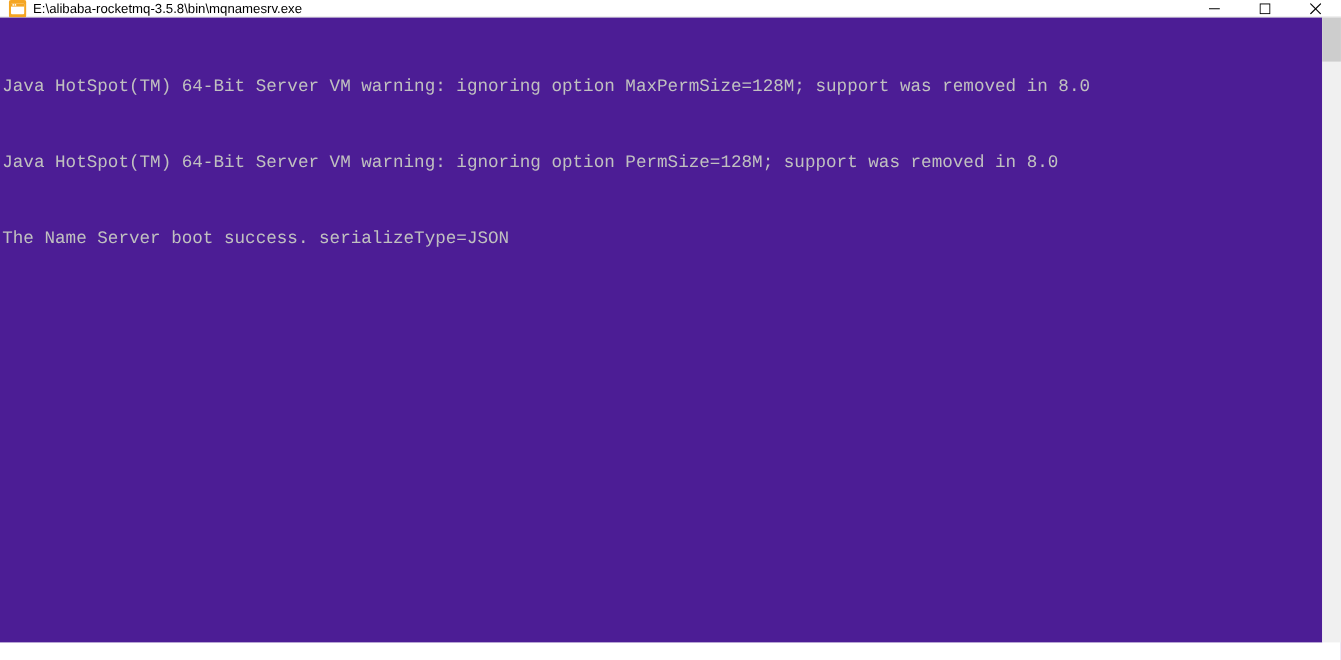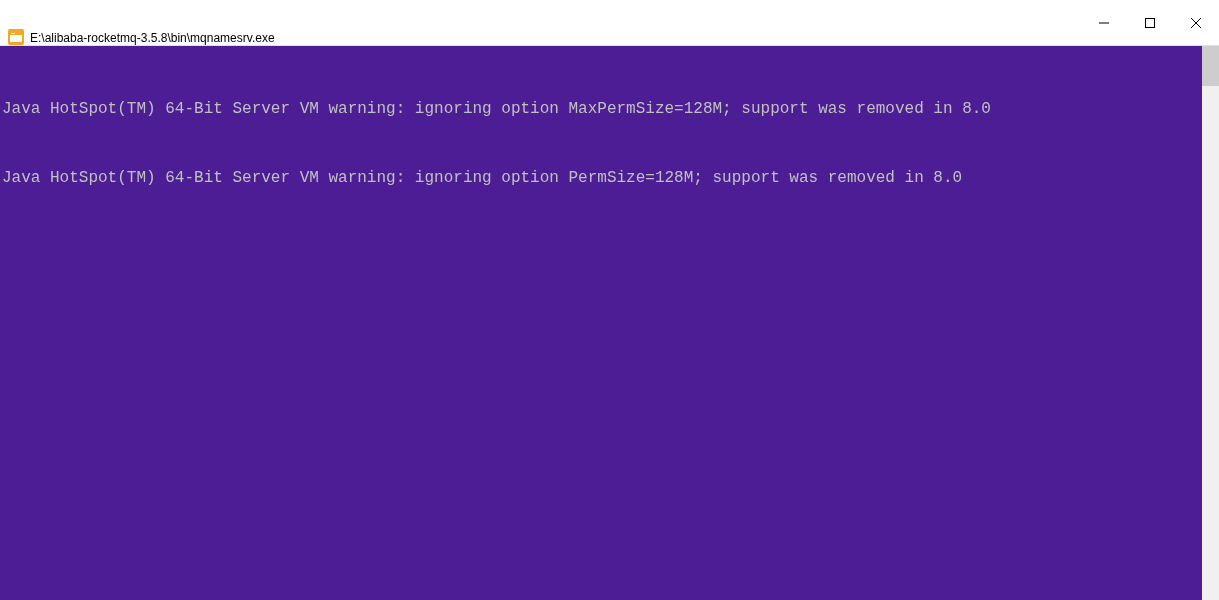--- a/index.html
+++ b/index.html
@@ -9,24 +9,24 @@
     }
     body {
       width: 1219px;
       height: 600px;
       background: #ffffff;
       font-family: "Segoe UI", Tahoma, sans-serif;
       overflow: hidden;
       position: relative;
     }
     .titlebar {
-      height: 46px;
+      height: 16px;
       background: #ffffff;
       display: flex;
-      align-items: flex-end;
+      align-items: center;
       border-bottom: 1px solid #e0e0e0;
     }
     .titlebar-icon {
       width: 16px;
       height: 16px;
       margin-left: 8px;
       margin-right: 6px;
       display: flex;
       align-items: center;
       justify-content: center;
@@ -114,17 +114,18 @@
         <line x1="10" y1="0" x2="0" y2="10" stroke="#000000" stroke-width="1"></line>
       </svg>
     </div>
   </div>
 </div>
 
 <div class="console-area">
   <div class="console-content">
     <span class="console-line">Java HotSpot(TM) 64-Bit Server VM warning: ignoring option MaxPermSize=128M; support was removed in 8.0</span>
     <span class="console-line">Java HotSpot(TM) 64-Bit Server VM warning: ignoring option PermSize=128M; support was removed in 8.0</span>
+    <span class="console-line">The Name Server boot success. serializeType=JSON</span>
   </div>
   <div class="scrollbar">
     <div class="scrollbar-thumb"></div>
   </div>
 </div>
 
 </body></html>

